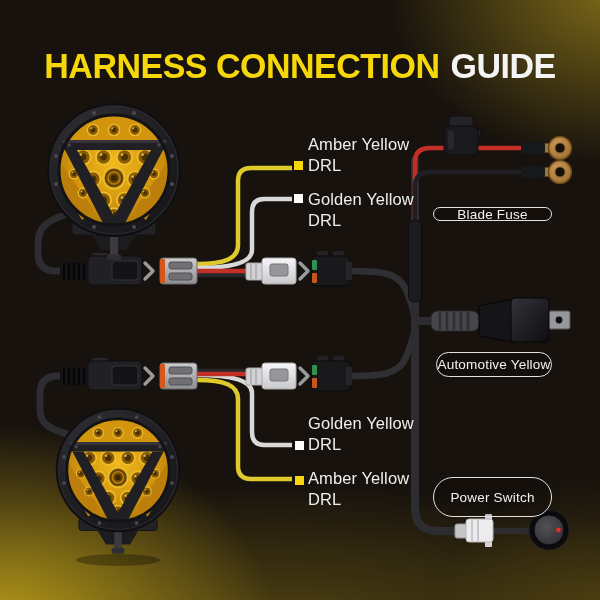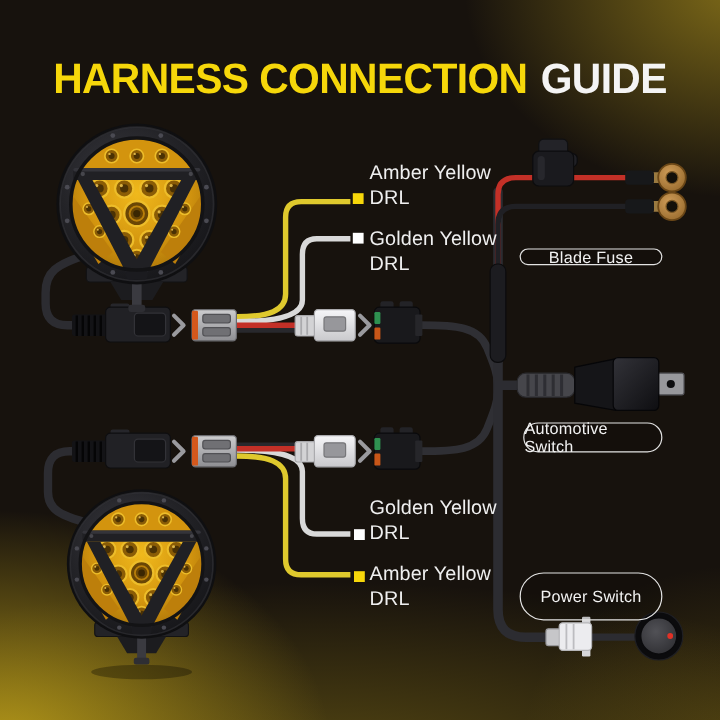--- a/index.html
+++ b/index.html
@@ -309,16 +309,16 @@
     <span>DRL</span>
   </div>
 
   <span class="bullet b-d" style="background: rgb(247, 215, 10);"></span>
   <div class="wire-label wl-d">
     <span>Amber Yellow</span>
     <span>DRL</span>
   </div>
 
   <div class="pill pill-fuse">Blade Fuse</div>
-  <div class="pill pill-relay">Automotive Switch</div>
+  <div class="pill pill-relay">Automotive Yellow</div>
   <div class="pill pill-switch">Power Switch</div>
 
 </div>
 
 </body></html>

